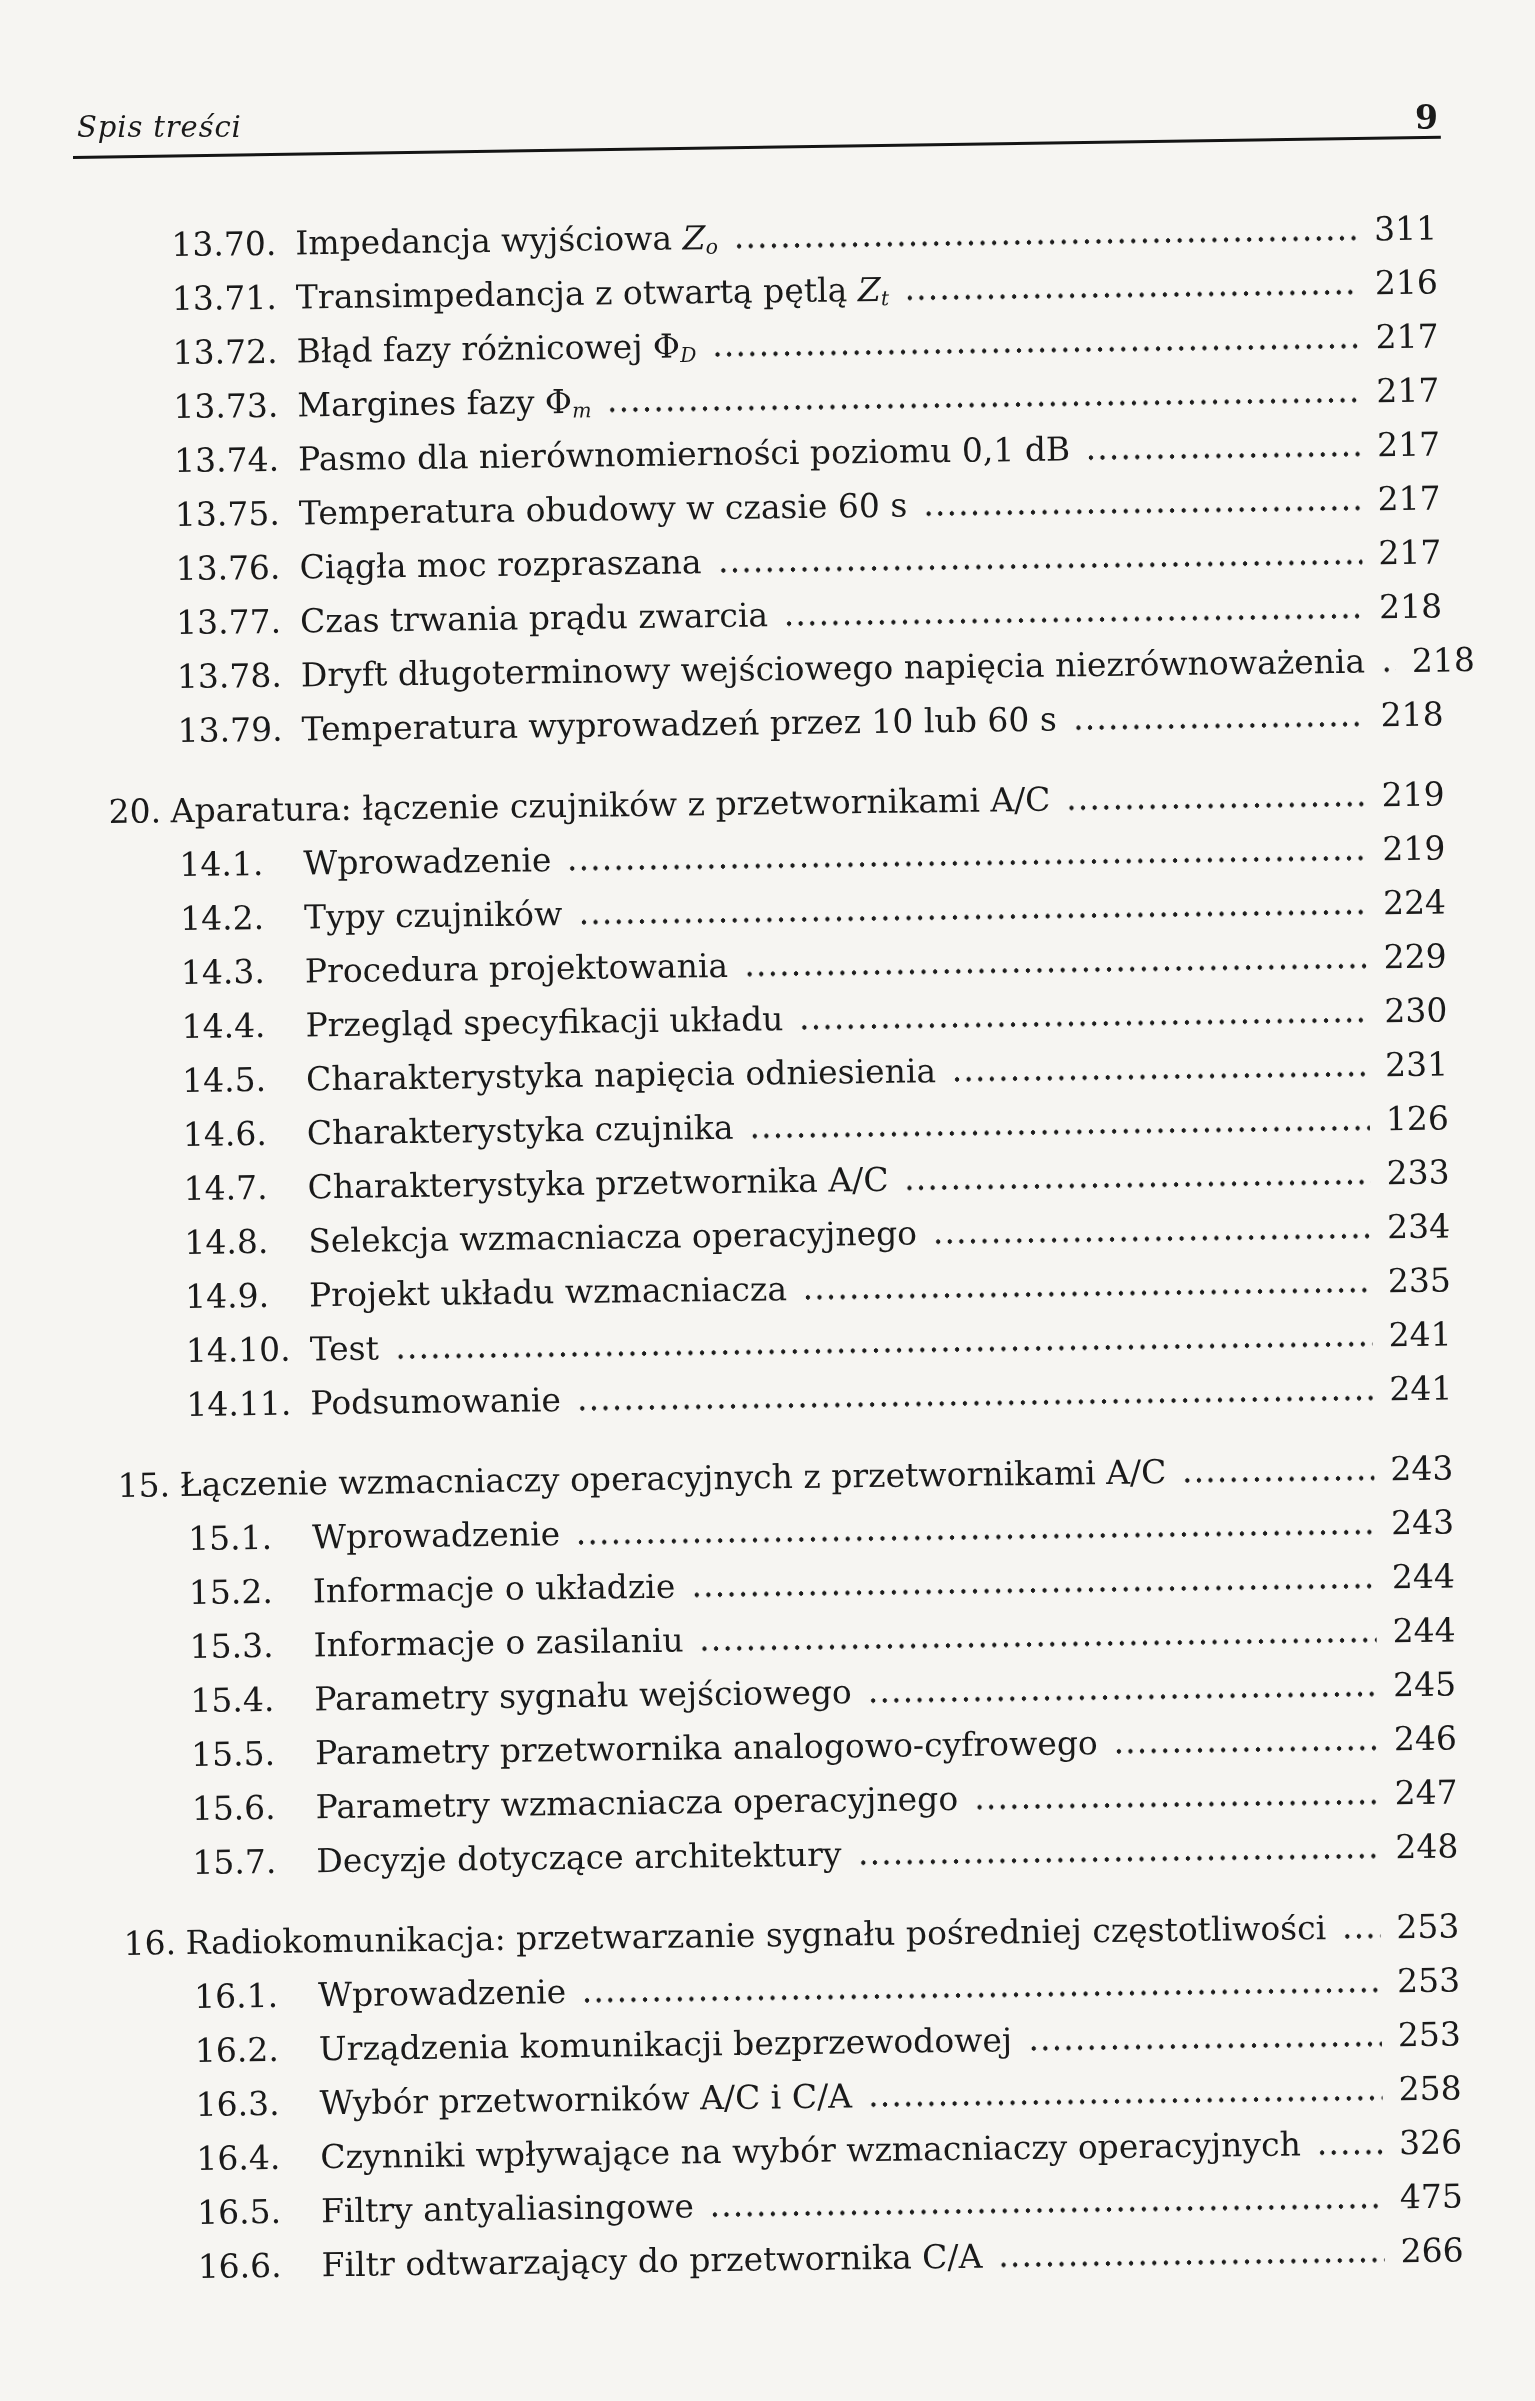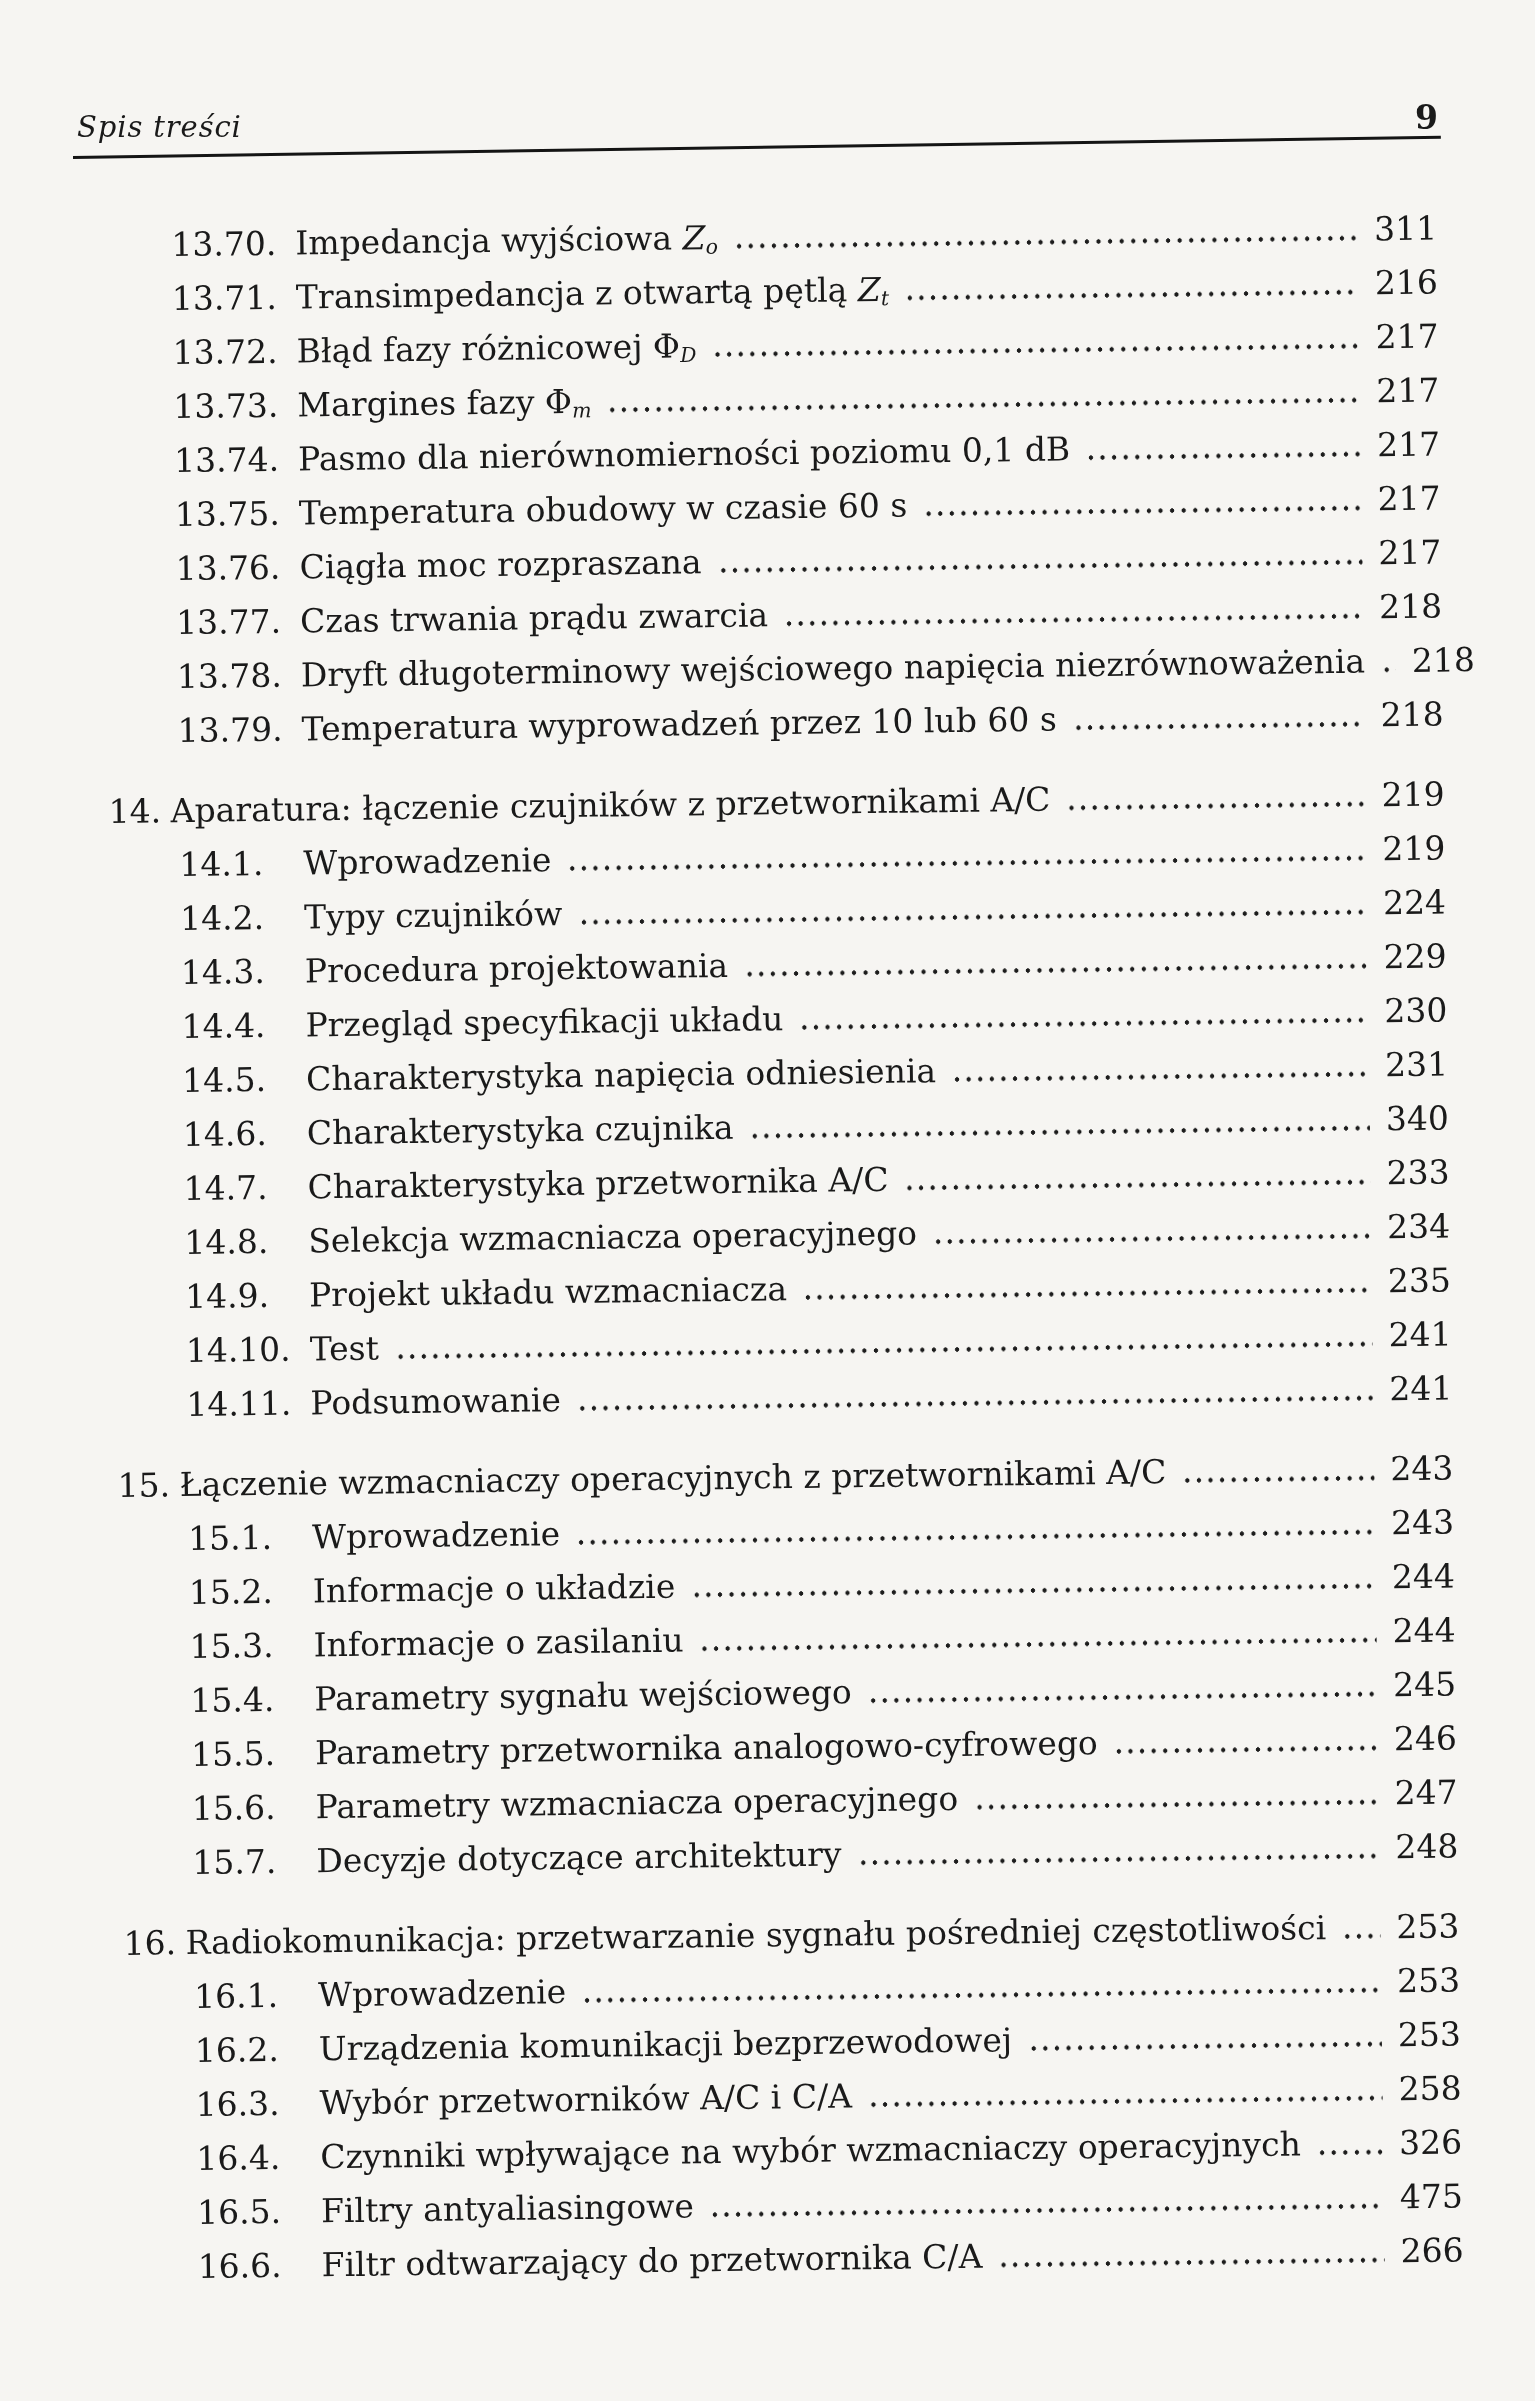--- a/index.html
+++ b/index.html
@@ -119,21 +119,21 @@
     <span class="leader"></span>
     <span class="page">218</span>
   </div>
       <div class="entry sub">
     <span class="num">13.79.</span>
     <span class="title">Temperatura wyprowadzeń przez 10 lub 60 s</span>
     <span class="leader"></span>
     <span class="page">218</span>
   </div>
       <div class="entry chapter">
-    <span class="num">14.</span>
+    <span class="num">20.</span>
     <span class="title">Aparatura: łączenie czujników z przetwornikami A/C</span>
     <span class="leader"></span>
     <span class="page">219</span>
   </div>
       <div class="entry sub">
     <span class="num">14.1.</span>
     <span class="title">Wprowadzenie</span>
     <span class="leader"></span>
     <span class="page">219</span>
   </div>
@@ -158,21 +158,21 @@
       <div class="entry sub">
     <span class="num">14.5.</span>
     <span class="title">Charakterystyka napięcia odniesienia</span>
     <span class="leader"></span>
     <span class="page">231</span>
   </div>
       <div class="entry sub">
     <span class="num">14.6.</span>
     <span class="title">Charakterystyka czujnika</span>
     <span class="leader"></span>
-    <span class="page">340</span>
+    <span class="page">126</span>
   </div>
       <div class="entry sub">
     <span class="num">14.7.</span>
     <span class="title">Charakterystyka przetwornika A/C</span>
     <span class="leader"></span>
     <span class="page">233</span>
   </div>
       <div class="entry sub">
     <span class="num">14.8.</span>
     <span class="title">Selekcja wzmacniacza operacyjnego</span>

